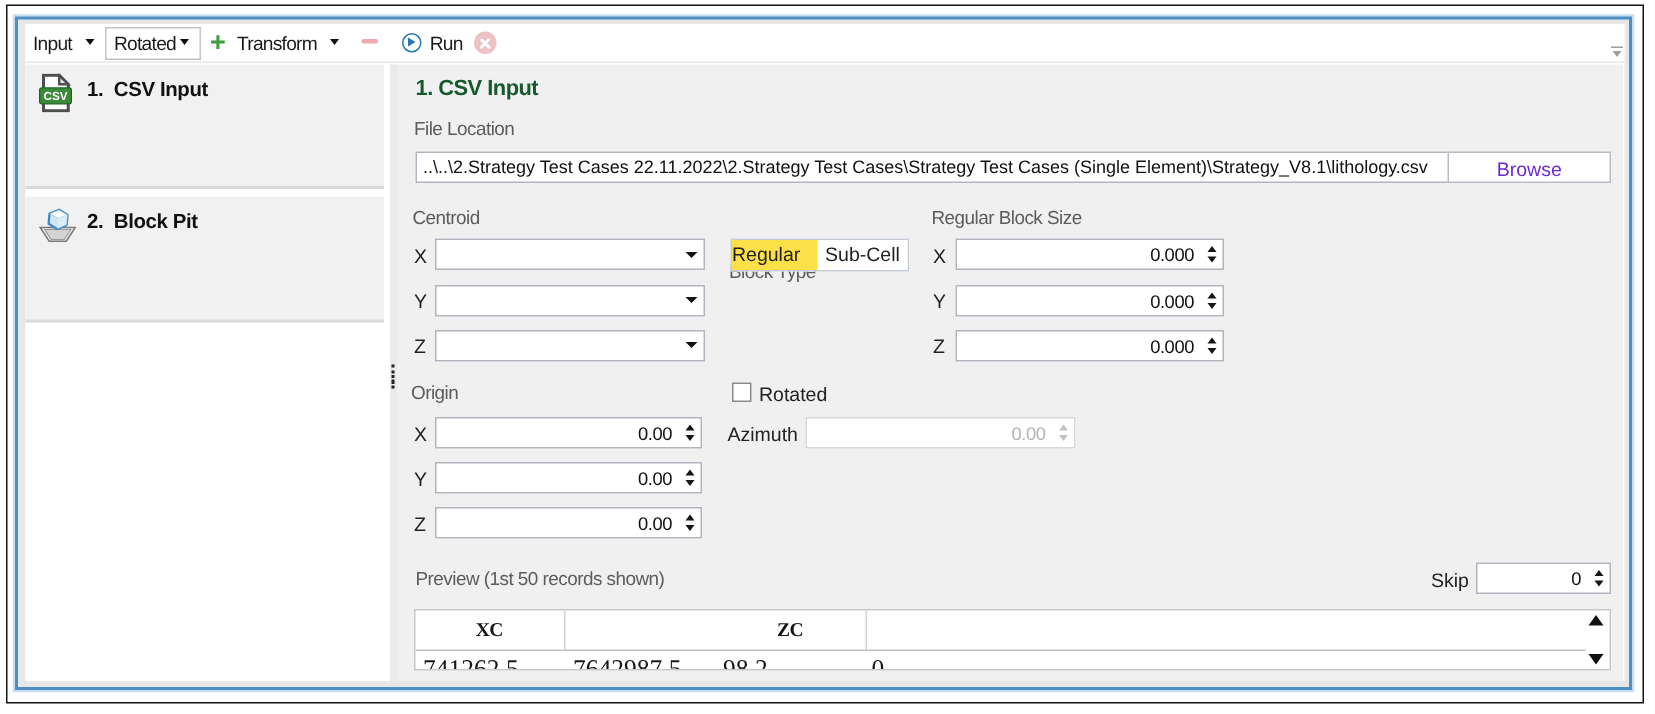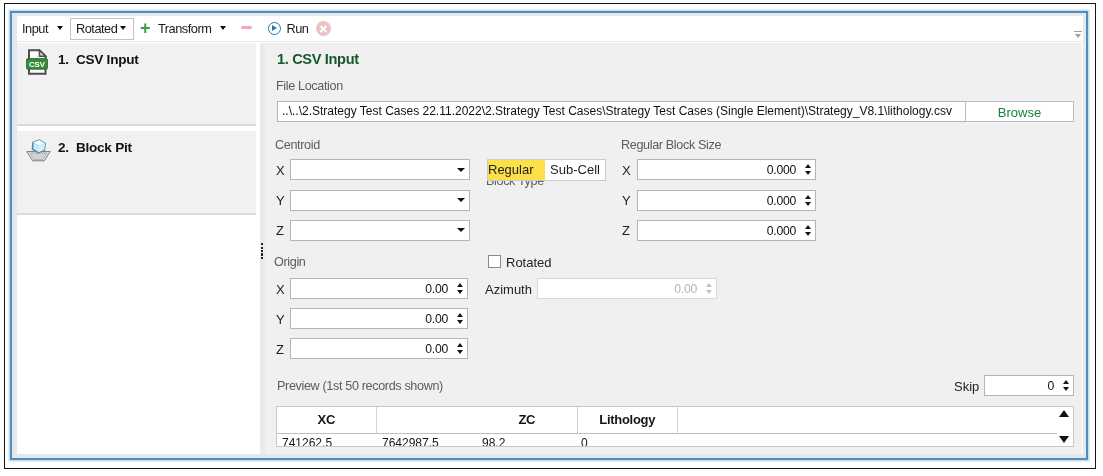--- a/index.html
+++ b/index.html
@@ -28,39 +28,39 @@
   .card { position:absolute; left:17px; width:238.5px; background:#f1f1f1; border-bottom:2px solid #dadada; }
   .cardtit { position:absolute; left:41px; top:9.5px; font-size:13.6px; font-weight:bold; color:#111; letter-spacing:-0.25px; }
   #split { position:absolute; left:259.5px; top:42.7px; width:5.3px; height:411.3px; background:#eaeaea; }
   .dot { position:absolute; left:1.6px; width:2.2px; height:2.2px; background:#222; }
   
   #mainp { position:absolute; left:264.8px; top:42.7px; width:817.7px; height:411.3px; background:#f0f0f0; }
   .grn { position:absolute; left:277px; top:51px; font-size:14.6px; font-weight:bold; color:#17592e; letter-spacing:-0.35px; }
   .lbl { position:absolute; font-size:12.6px; color:#5c5c5c; letter-spacing:-0.35px; }
   .blk { position:absolute; font-size:13px; color:#222; }
   .inp { position:absolute; background:#fff; border:1px solid #b1b5bd; height:21px; font-size:12px; color:#111; letter-spacing:0px; }
-  .btn { position:absolute; background:#fff; border:1px solid #b8bcc4; height:21px; text-align:center; font-size:13px; color:#15803d; }
+  .btn { position:absolute; background:#fff; border:1px solid #b8bcc4; height:21px; text-align:center; font-size:13px; color:#6d28d9; }
   .combo { position:absolute; background:#fff; border:1px solid #b1b5bd; width:180px; height:21px; }
   .combo .cv { position:absolute; right:4.5px; top:7.5px; width:0; height:0; border-left:4.2px solid transparent; border-right:4.2px solid transparent; border-top:4.8px solid #111; }
   .spin { position:absolute; background:#fff; border:1px solid #b1b5bd; height:21px; font-size:12.2px; letter-spacing:-0.25px; color:#111; text-align:left; }
   .spin .val { position:absolute; right:19px; top:3px; }
   .up { position:absolute; right:4.2px; top:4.4px; width:0; height:0; border-left:3.4px solid transparent; border-right:3.4px solid transparent; border-bottom:4px solid #151515; }
   .dn { position:absolute; right:4.2px; bottom:4px; width:0; height:0; border-left:3.4px solid transparent; border-right:3.4px solid transparent; border-top:4px solid #151515; }
   .spin.dis { border-color:#d5d8dd; color:#b4b4b4; }
   .spin.dis .up { border-bottom-color:#c2c2c2; }
   .spin.dis .dn { border-top-color:#c2c2c2; }
   #seg { position:absolute; left:487px; top:159px; width:119px; height:21.5px; border:1px solid #c5ccd3; background:#fff; }
   #seg .a { position:absolute; left:0; top:0; width:58.5px; height:19.5px; background:#fde047; text-align:left; font-size:13px; color:#222; padding-top:2.2px; }
   #seg .b { position:absolute; right:0; top:0; width:60px; height:19.5px; background:#fff; text-align:center; font-size:13px; color:#222; padding-top:2.2px; }
   #chk { position:absolute; left:488px; top:255px; width:13px; height:13px; border:1px solid #8a8a8a; background:#fff; }
   
-  #tbl { position:absolute; left:276px; top:406px; width:797.5px; height:41.2px; background:#fff; border:1px solid #c8c8c8; overflow:hidden; }
+  #tbl { position:absolute; left:276px; top:406px; width:797.5px; height:41.2px; background:#fff; border:1px solid #c8c8c8; overflow:hidden;font-family:Liberation Serif, serif; }
   .hc { position:absolute; top:0; height:26px; border-right:1px solid #d4d4d4; text-align:center; font-weight:bold; font-size:13px; color:#151515; padding-top:5px; letter-spacing:-0.3px; }
   #hline { position:absolute; left:0; top:26px; width:780px; height:1px; background:#bfbfbf; }
-  .dc { position:absolute; top:28.5px; font-size:12px; color:#161616; }
+  .dc { position:absolute; top:28.5px; font-size:17px; color:#161616; }
   .sarr { position:absolute; width:0; height:0; border-left:5px solid transparent; border-right:5px solid transparent; }
 </style>
 </head>
 <body>
 <div id="frame"></div>
 <div id="win"></div>
 <div id="content"></div>
 
 <div id="toolbar"></div>
 <div class="tbtxt" style="left:22px;">Input</div>
@@ -190,21 +190,20 @@
 <div class="blk" style="left:954px; top:379px;">Skip</div>
 <div class="spin" style="left:984px; top:375px; width:90px;">
     <span class="val">0</span>
     <div class="up"></div>
     <div class="dn"></div>
   </div>
 
 <div id="tbl">
   <div class="hc" style="left:0; width:99.5px;">XC</div>
   <div class="hc" style="left:200px; width:100.5px;">ZC</div>
-  <div class="hc" style="left:300.5px; width:100.5px;">Lithology</div>
   <div id="hline"></div>
   <div class="dc" style="left:5px;">741262.5</div>
   <div class="dc" style="left:105px;">7642987.5</div>
   <div class="dc" style="left:205px;">98.2</div>
   <div class="dc" style="left:304px;">0</div>
   <div class="sarr" style="right:3.5px; top:2.5px; border-bottom:7px solid #111;"></div>
   <div class="sarr" style="right:3.5px; top:28.8px; border-top:7px solid #111;"></div>
 </div>
 
 </body></html>

